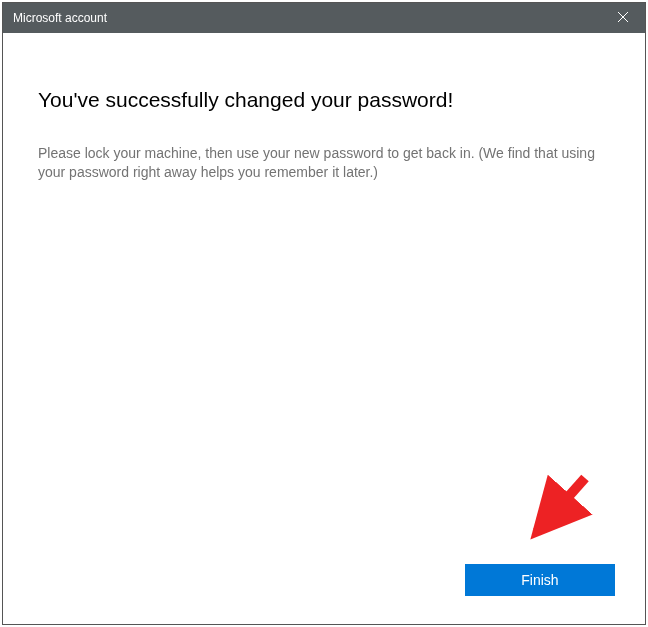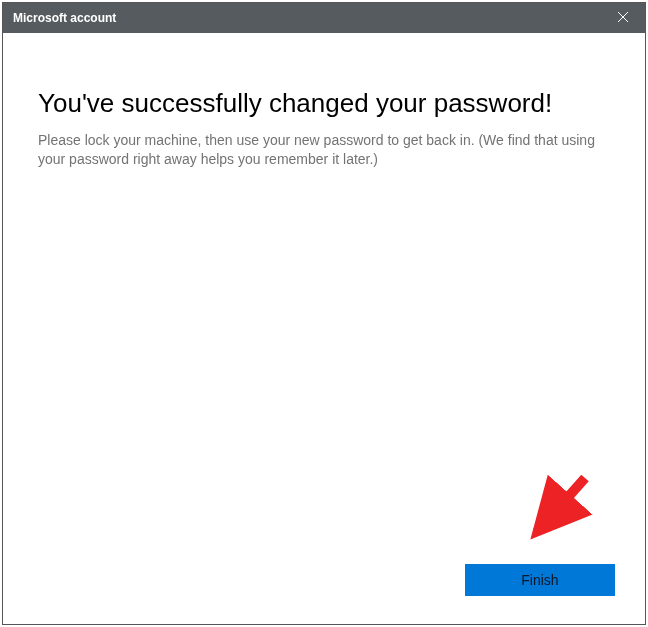--- a/index.html
+++ b/index.html
@@ -27,56 +27,56 @@
       height: 30px;
       background: #555b5e;
       display: flex;
       align-items: center;
       justify-content: space-between;
       padding-left: 10px;
       color: #fff;
       font-size: 12px;
     }
     .titlebar-title {
-      font-weight: 700;
+      font-weight: 400;
     }
     .close-btn {
       width: 45px;
       height: 30px;
       display: flex;
       align-items: center;
       justify-content: center;
       cursor: pointer;
     }
     .close-btn svg {
       width: 10px;
       height: 10px;
     }
     .content {
       padding: 55px 35px 0 35px;
     }
     .heading {
-      font-size: 26px;
+      font-size: 21px;
       font-weight: 400;
       color: #000;
-      margin-bottom: 12px;
+      margin-bottom: 32px;
     }
     .body-text {
       font-size: 14px;
       color: #737373;
       line-height: 1.35;
     }
     .footer {
       position: absolute;
       bottom: 28px;
       right: 30px;
     }
     .finish-btn {
       background: #0078d7;
-      color: #0f172a;
+      color: #ffffff;
       border: none;
       font-size: 14px;
       font-family: inherit;
       width: 150px;
       height: 32px;
       cursor: pointer;
       text-align: center;
     }
     .arrow-annotation {
       position: absolute;

